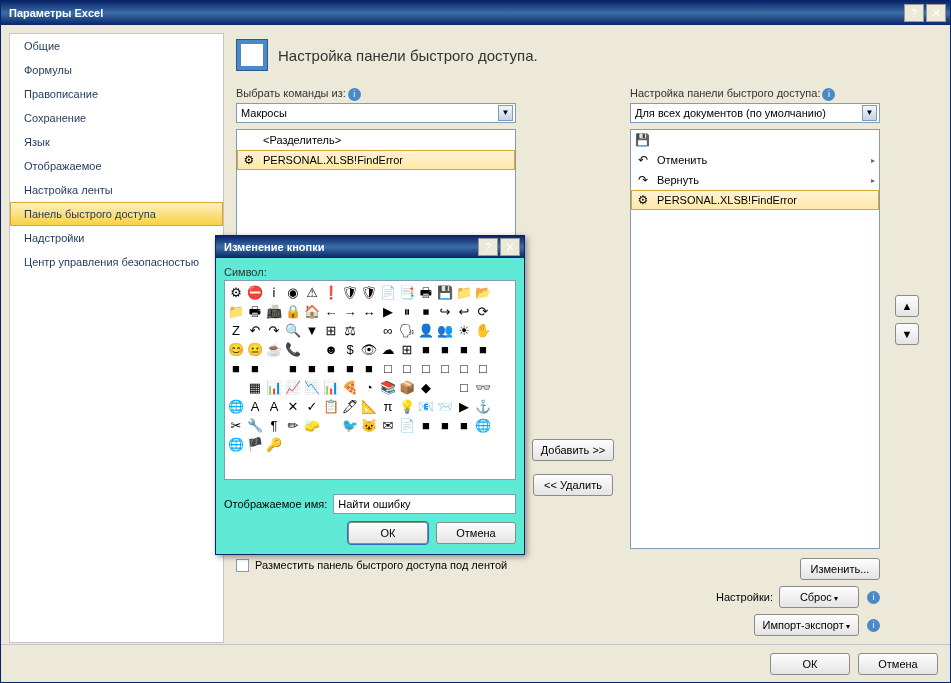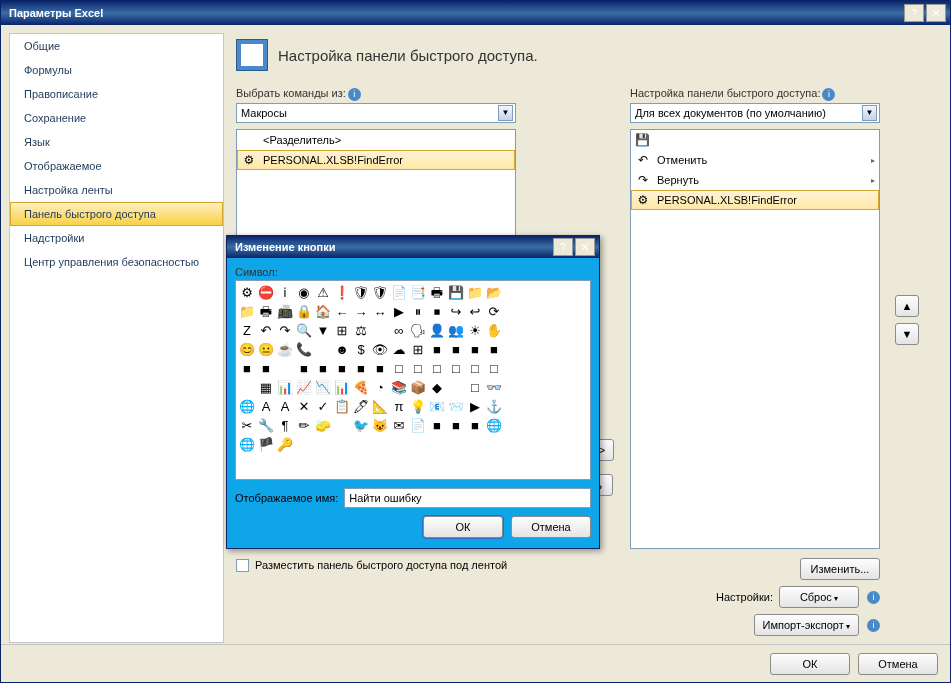--- a/index.html
+++ b/index.html
@@ -36,27 +36,27 @@
 .btn.small { min-width: 24px; width: 24px; padding: 0; }
 .btn-drop::after { content: ' ▾'; font-size: 8px; }
 .checkbox-row { display: flex; align-items: flex-start; gap: 6px; margin-top: 10px; }
 .cb { width: 13px; height: 13px; border: 1px solid #7f9db9; background: #fff; }
 .footer { position: absolute; bottom: 0; left: 0; right: 0; height: 38px; border-top: 1px solid #c5c5c5; display: flex; align-items: center; justify-content: flex-end; gap: 8px; padding: 0 12px; background: #ece9d8; }
 .right-controls { margin-top: 6px; }
 .right-controls .row { display: flex; align-items: center; gap: 6px; padding: 3px 0; justify-content: flex-end; }
 .expand { font-size: 8px; color: #666; }
 
 
-.subdialog { position: absolute; left: 225px; top: 234px; width: 374px; background: #0ea5e9; border: 1px solid #0a246a; box-shadow: 2px 2px 6px rgba(0,0,0,0.4); }
+.subdialog { position: absolute; left: 214px; top: 234px; width: 310px; background: #5eead4; border: 1px solid #0a246a; box-shadow: 2px 2px 6px rgba(0,0,0,0.4); }
 .subdialog .titlebar { height: 22px; }
 .subbody { padding: 6px 8px 10px 8px; }
 .iconbox { width: 100%; height: 200px; border: 1px solid #7f9db9; background: #fff; overflow-y: scroll; padding: 2px; }
 .icongrid { display: grid; grid-template-columns: repeat(14, 18px); gap: 1px; }
 .icn { width: 18px; height: 18px; display: flex; align-items: center; justify-content: center; font-size: 13px; cursor: pointer; line-height: 1; }
-.name-row { display: flex; align-items: center; gap: 6px; margin-top: 8px; }
+.name-row { display: flex; align-items: center; gap: 6px; margin-top: 14px; }
 .textfield { flex: 1; height: 20px; border: 1px solid #7f9db9; background: #fff; padding: 0 4px; }
 .subfooter { display: flex; justify-content: flex-end; gap: 8px; margin-top: 8px; }
 .ok-btn { outline: 1px solid #316ac5; }
 </style>
 </head>
 <body>
 
 <div class="dialog">
   <div class="titlebar">
     <span class="titlebar-text">Параметры Excel</span>

